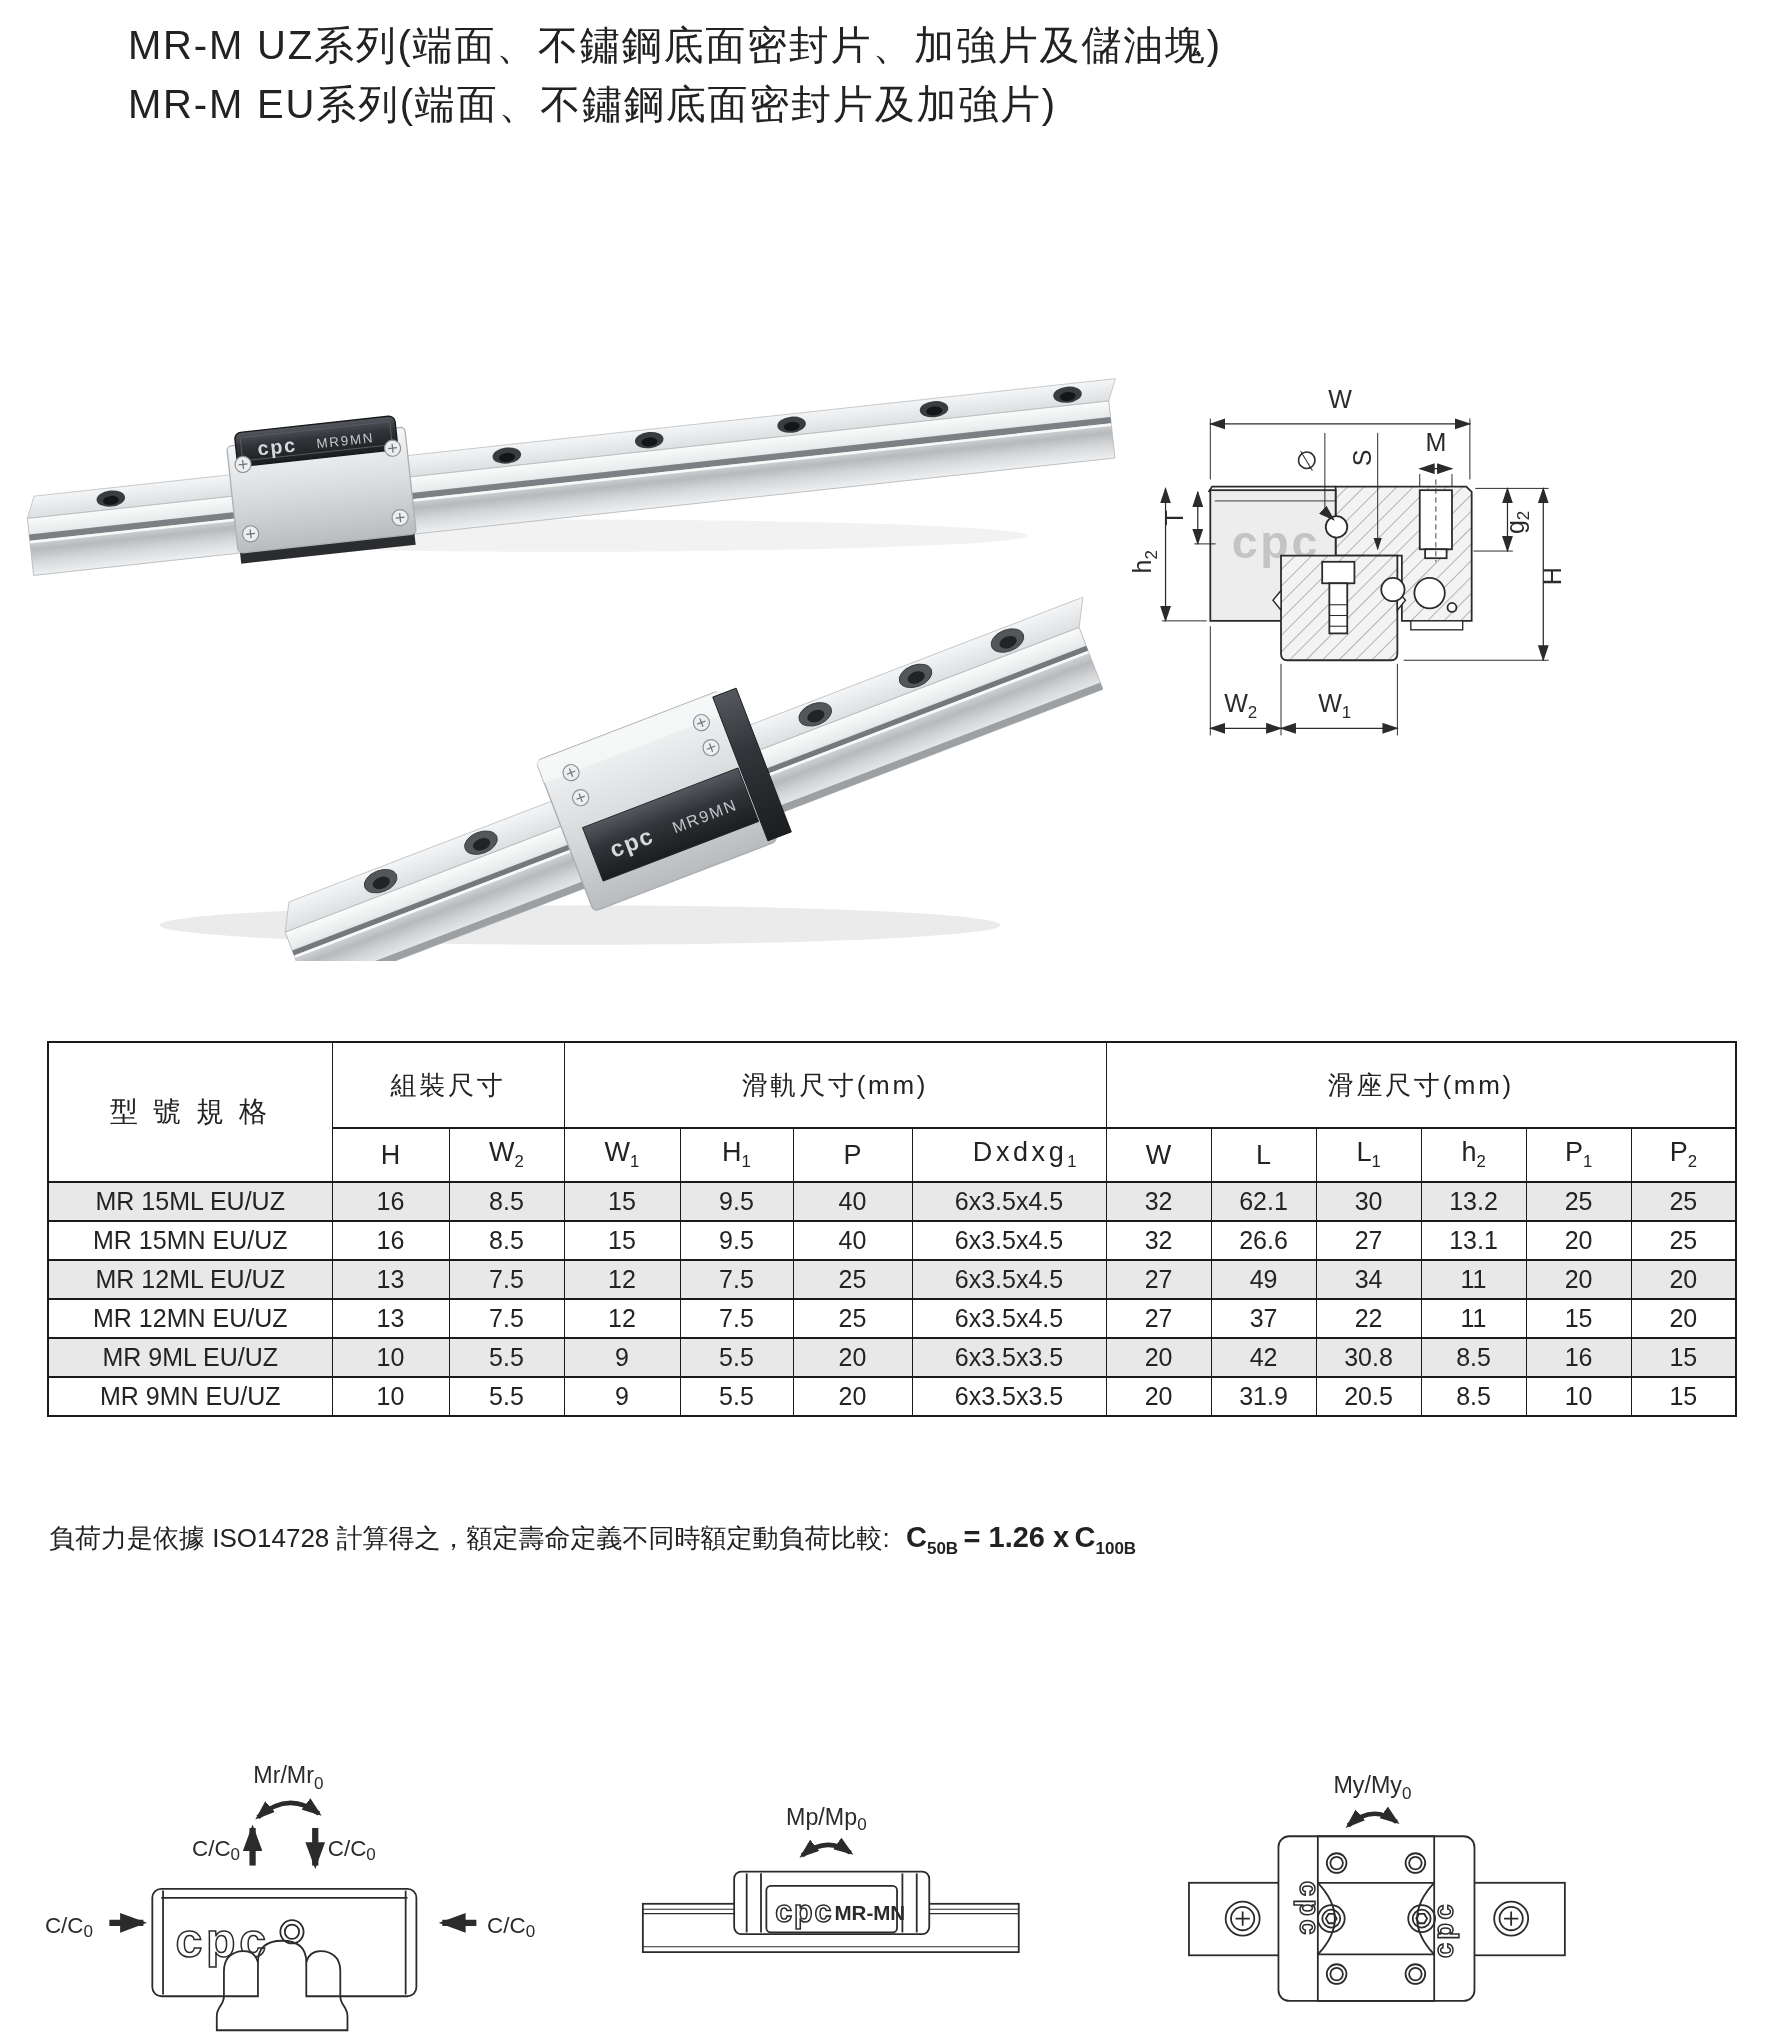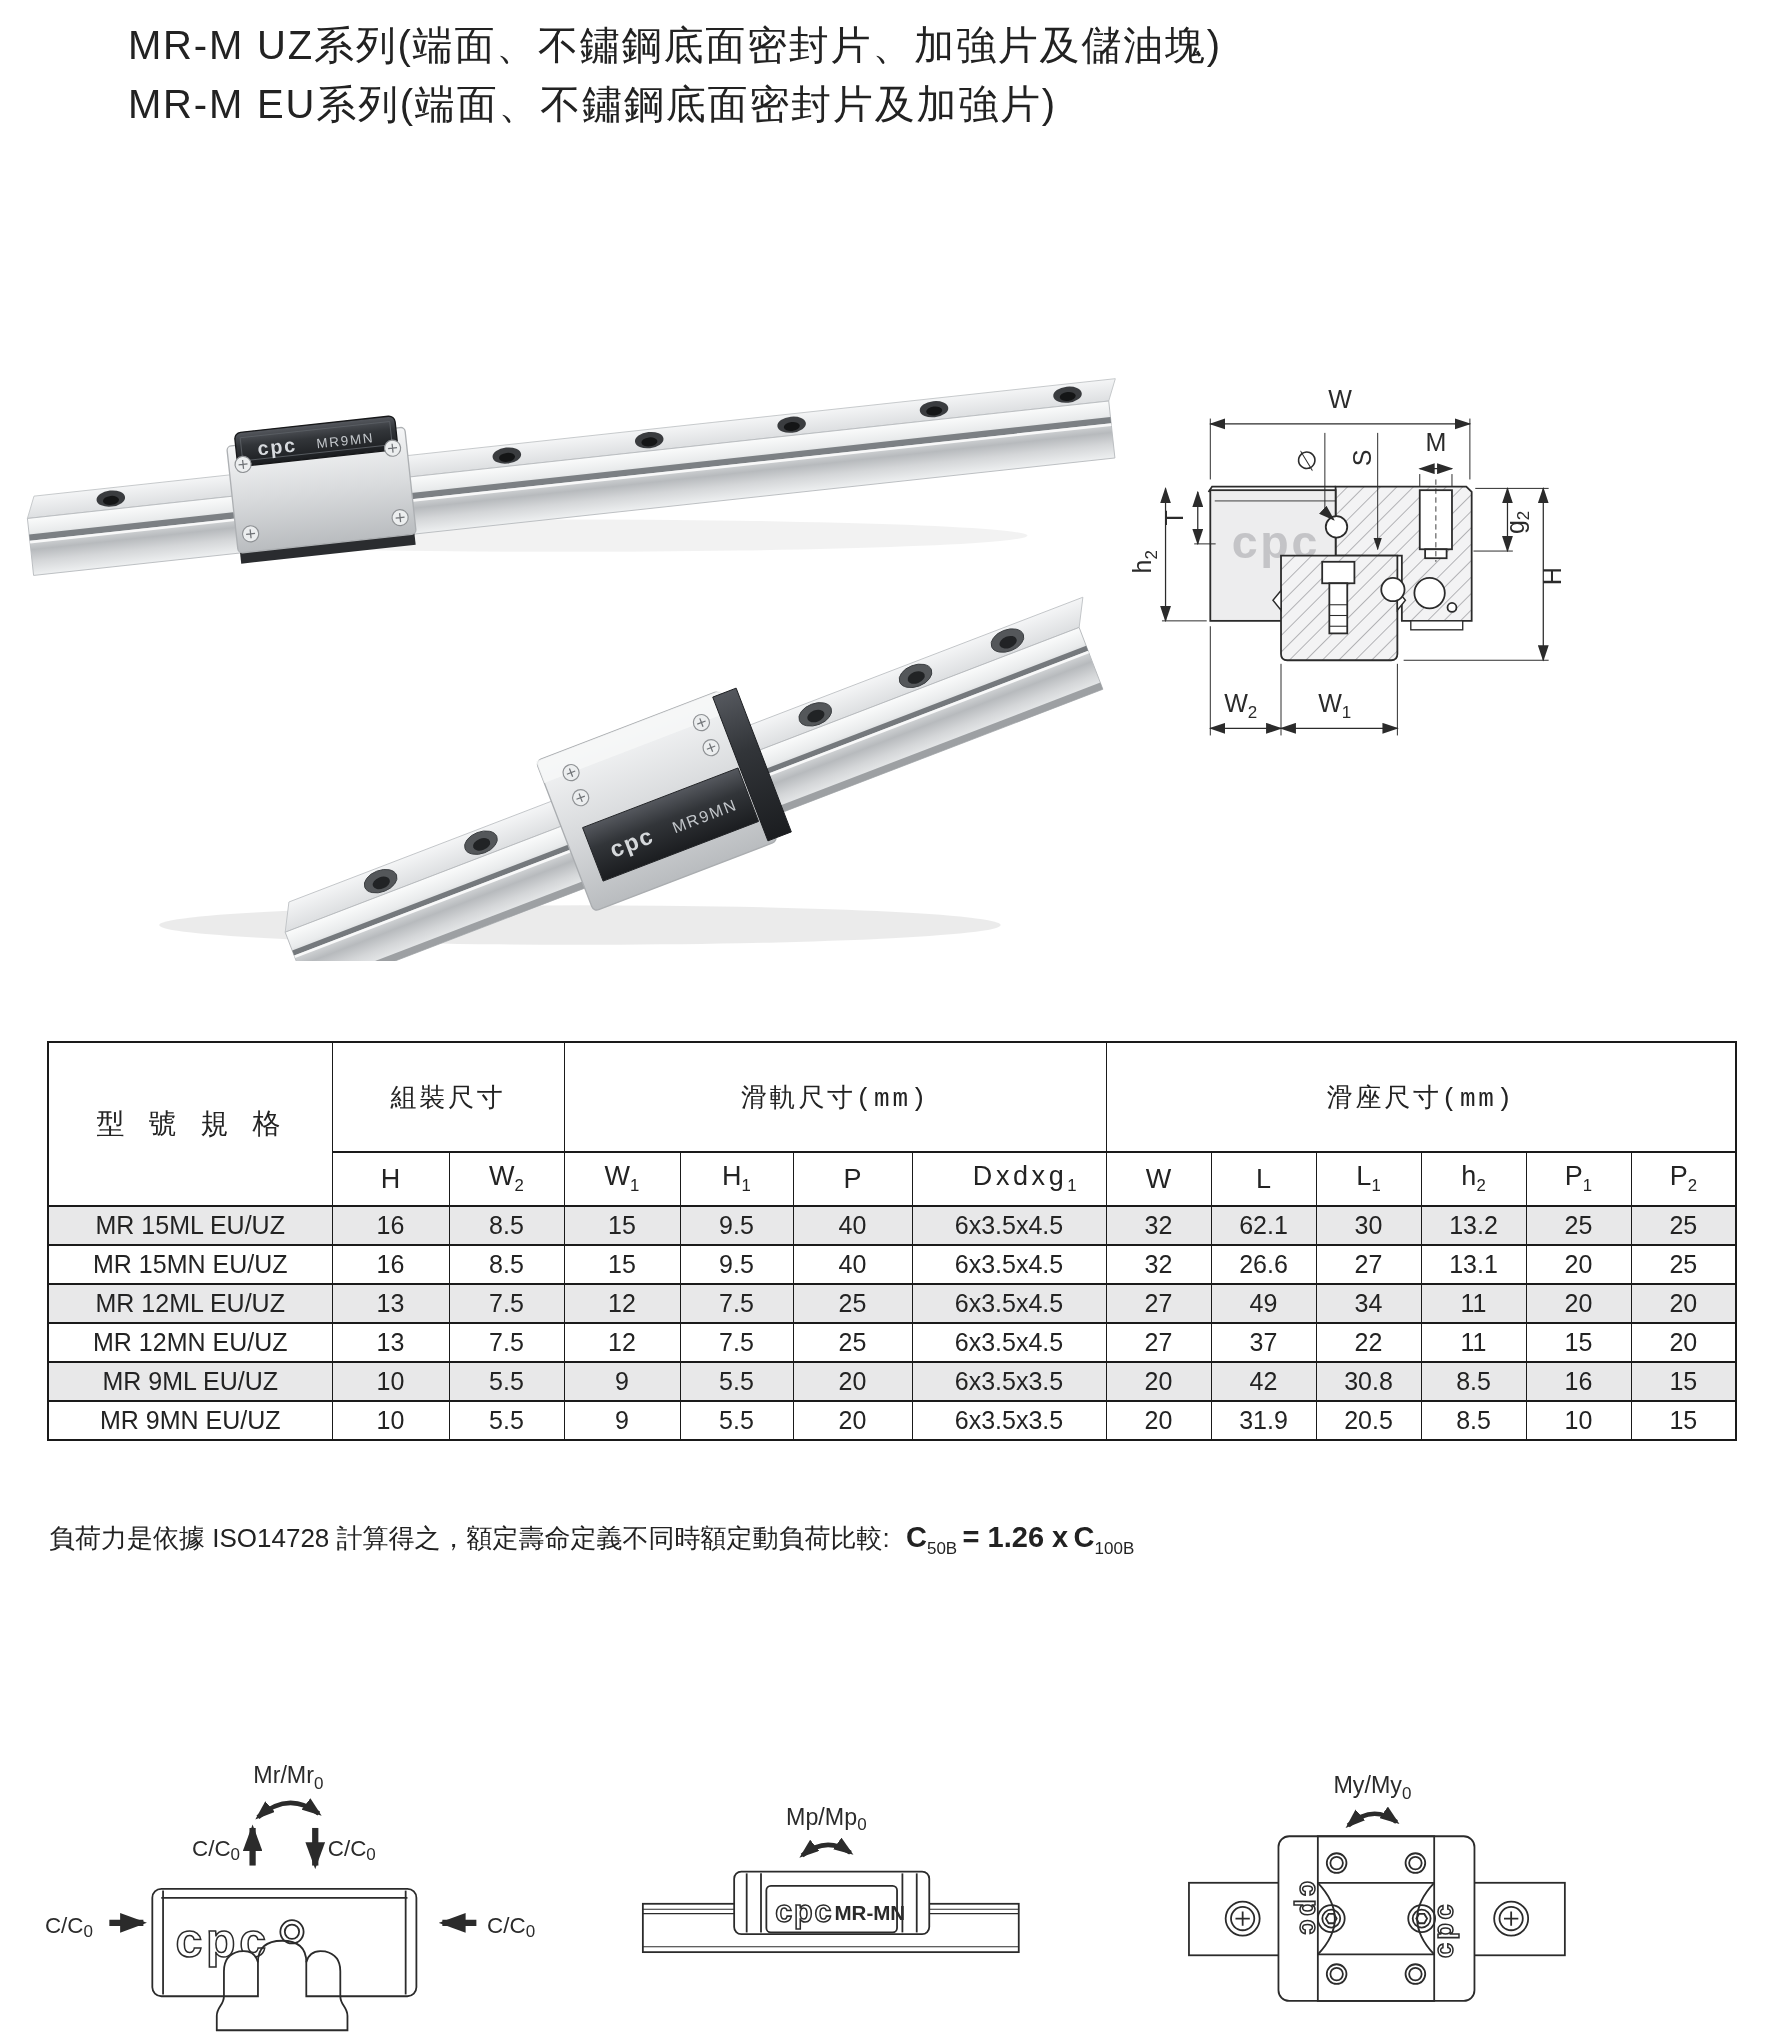--- a/index.html
+++ b/index.html
@@ -22,34 +22,34 @@
   .momlbl{font-size:26px;fill:#2b2b2b;}
   .cpcOutline{fill:none;stroke:#2b2b2b;stroke-width:1.7;letter-spacing:4px;font-weight:700;}
   .bigstroke{stroke:#2b2b2b;stroke-width:7;fill:none;}
   .arcstroke{stroke:#2b2b2b;stroke-width:5;fill:none;}
 
   
   #spec-table{position:absolute;left:47px;top:1041px;width:1686px;border-collapse:collapse;table-layout:fixed;border:2.7px solid #1a1a1a;}
   #spec-table th,#spec-table td{border:1.3px solid #1a1a1a;text-align:center;vertical-align:middle;font-weight:400;color:#232323;padding:0;}
   #spec-table thead tr.h1row th{border-bottom:2.7px solid #1a1a1a;}
   #spec-table tbody td{border-top:2.2px solid #1a1a1a;font-size:25px;}
-  #spec-table tr.h1row{height:110px;font-family:Liberation Mono, monospace;}
+  #spec-table tr.h1row{height:86px;}
   #spec-table tr.h2row{height:54px;}
   #spec-table tbody tr{height:39px;}
   #spec-table .grp{font-size:26px;letter-spacing:2.7px;}
   #spec-table .model-h{font-size:28px;letter-spacing:3.6px;}
   #spec-table tr.h2row th{font-size:27px;}
   #spec-table sub{font-size:62%;}
   #spec-table tbody tr:nth-child(odd){background:#e8e8e9;}
   #spec-table .dxdxg{letter-spacing:3.6px;padding-left:35px;}
 
   
   #footnote{position:absolute;left:49px;top:1521px;font-size:26px;color:#222;white-space:nowrap;}
   #footnote .formula{font-weight:700;font-size:29px;margin-left:9px;}
-  #footnote .formula sub{font-size:17px;font-weight:400;margin-top:32px;}
+  #footnote .formula sub{font-size:17px;font-weight:700;margin-top:32px;}
   #footnote .formula .mid{margin:0 5.4px;}
 </style>
 </head>
 <body>
 
 <div id="titles">
   <div class="t">MR-M UZ系列(端面、不鏽鋼底面密封片、加強片及儲油塊)</div>
   <div class="t">MR-M EU系列(端面、不鏽鋼底面密封片及加強片)</div>
 </div>
 

